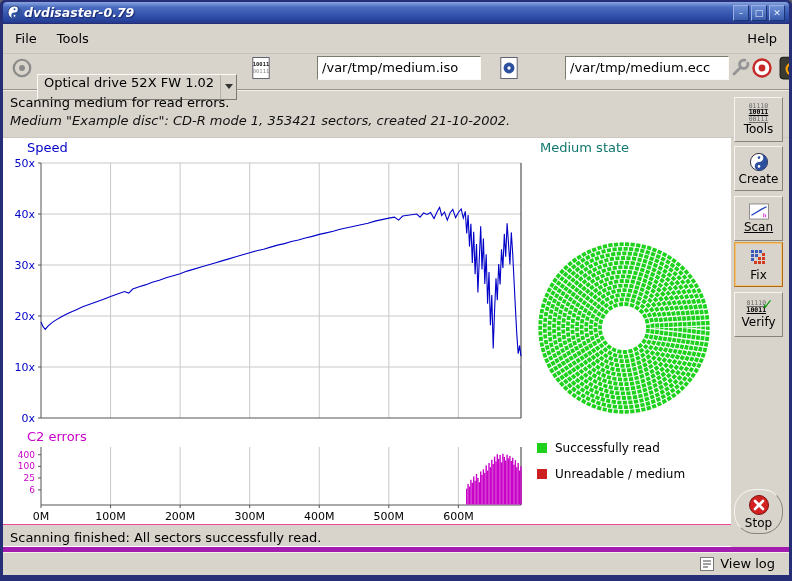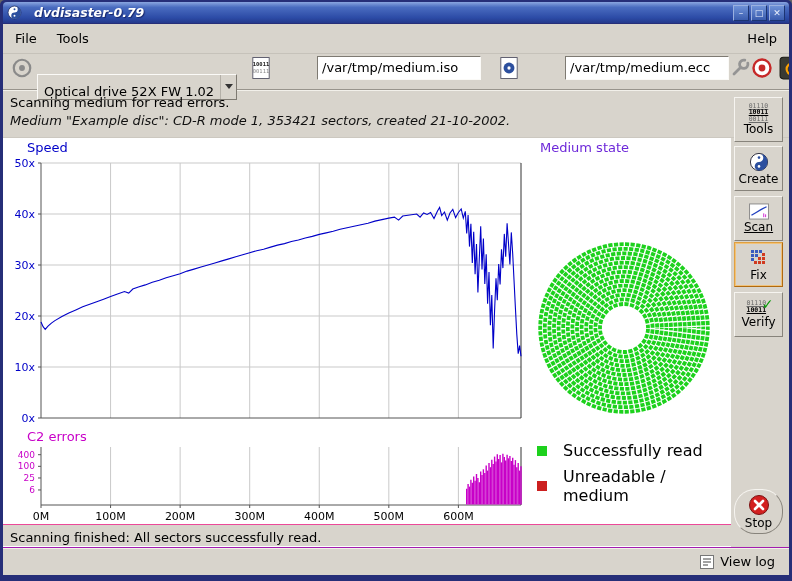--- a/index.html
+++ b/index.html
@@ -1,71 +1,71 @@
 <!DOCTYPE html>
 <html><head>
 <meta charset="utf-8">
 <style>
   *{box-sizing:border-box;margin:0;padding:0;}
   html,body{background:#666;}
   body{font-family:"DejaVu Sans", sans-serif;}
   .window{position:relative;width:792px;height:581px;background:#262e78;border-radius:5px 5px 0 0;overflow:hidden;}
-  .titlebar{position:absolute;left:3px;right:3px;top:2px;height:21px;display:flex;align-items:center;padding:4px 4px;gap:12px;
+  .titlebar{position:absolute;left:3px;right:3px;top:2px;height:21px;display:flex;align-items:center;padding:4px 4px;gap:2px;
     background:linear-gradient(180deg,#8aa6e0 0%,#4a6cc0 25%,#2c4ba6 75%,#24398c 100%);border-radius:4px 4px 0 0;cursor:default;}
   .title-text{color:#fff;font-size:12.5px;font-weight:bold;font-style:italic;text-shadow:1px 1px 1px #17266b;flex:0 0 auto;}
   .win-buttons{margin-left:auto;display:flex;gap:2px;}
   .win-btn{width:16px;height:16px;display:flex;align-items:center;justify-content:center;font-size:9px;color:#e8eefc;
     background:linear-gradient(180deg,#6f92d8,#3a5cae);border:1px solid;border-color:#9ab0e0 #1c3472 #1c3472 #9ab0e0;cursor:pointer;}
   .app-icon{width:15px;height:15px;flex:0 0 auto;}
   .content{position:absolute;left:3px;right:3px;top:24px;bottom:6px;background:#d8d4cc;overflow:hidden;}
   
   .menubar{position:absolute;left:0;top:0;width:100%;height:30px;display:flex;align-items:center;padding:0 10px;gap:16px;font-size:13px;border-bottom:1px solid #c6c2ba;}
   .menu-item{cursor:pointer;padding:1px 2px;}
   .menu-help{margin-left:auto;}
   
   .toolbar{position:absolute;left:0;top:22px;width:100%;height:44px;display:flex;align-items:center;padding:0 10px 0 8px;
     border-bottom:1px solid #98948c;box-shadow:0 1px 0 #f2f0ea;}
   .drive-icon-wrap{width:30px;height:26px;display:flex;align-items:center;justify-content:center;}
-  .combo{width:206px;height:26px;margin-left:4px;display:flex;align-items:flex-end;background:#d8d4cc;cursor:pointer;
+  .combo{width:206px;height:26px;margin-left:4px;display:flex;align-items:flex-start;background:#d8d4cc;cursor:pointer;
     border:1px solid;border-color:#fbfaf7 #7e7a72 #7e7a72 #fbfaf7;margin-top:38px;}
   .combo-text{flex:1;font-size:13px;padding:0 6px;white-space:nowrap;overflow:hidden;}
   .combo-arrow-box{width:16px;height:100%;display:flex;align-items:center;justify-content:center;border-left:1px solid #b4b0a8;}
   .tri-down{width:0;height:0;border-left:4px solid transparent;border-right:4px solid transparent;border-top:5px solid #333;}
   .tb-icon{width:24px;height:26px;display:flex;align-items:center;justify-content:center;}
   .entry{width:164px;height:24px;font-family:"DejaVu Sans",sans-serif;font-size:13px;padding:0 4px;background:#fff;color:#000;
     border:1px solid;border-color:#7e7a72 #fbfaf7 #fbfaf7 #7e7a72;outline:none;margin-left:40px;}
   .tb-btn{width:28px;height:28px;display:flex;align-items:center;justify-content:center;cursor:pointer;}
   .sp14{width:14px;flex:0 0 auto;} .sp6{width:6px;flex:0 0 auto;} .sp18{width:18px;flex:0 0 auto;}
   
   .statusarea{position:absolute;left:0;top:66px;width:100%;height:48px;padding:5px 0 0 7px;border-bottom:1px solid #ccc8c0;}
   .status-line1{font-size:13px;color:#000;}
   .status-line2{font-size:13px;font-style:italic;color:#111;margin-top:3px;}
   
   .canvas{position:absolute;left:0;top:114px;width:728px;height:386px;background:#ffffff;}
   #charts-svg{position:absolute;left:0;top:0;}
   #charts-svg text{font-family:"DejaVu Sans",sans-serif;}
   .medium{position:absolute;left:530px;top:0;width:198px;height:386px;}
-  .medium-title{position:absolute;left:7px;top:2px;font-size:13px;color:#6d28d9;}
+  .medium-title{position:absolute;left:7px;top:2px;font-size:13px;color:#0f766e;}
   #disc-svg{position:absolute;left:1px;top:100px;}
-  .legend-row{position:absolute;left:4px;display:flex;align-items:center;gap:16px;font-size:16px;color:#000;}
+  .legend-row{position:absolute;left:4px;display:flex;align-items:center;gap:8px;font-size:12px;color:#000;}
   .legend-sq{width:10px;height:10px;flex:0 0 auto;}
   
   .sidebar{position:absolute;left:728px;top:70px;width:56px;height:453px;}
   .side-btn{position:absolute;left:3px;width:49px;height:45px;background:#d8d4cc;cursor:pointer;
     border:1px solid;border-color:#f6f4f0 #87837b #87837b #f6f4f0;
     display:flex;flex-direction:column;align-items:center;justify-content:center;gap:1px;}
   .side-btn .lbl{font-size:12px;color:#000;line-height:13px;}
   .side-btn.focused{border-color:#e0a040 #b06a10 #b06a10 #e0a040;box-shadow:inset 0 0 0 1px #f0c27a;}
   .bin{font-family:"DejaVu Sans Mono",monospace;font-size:6.5px;line-height:6.5px;color:#6a6a6a;text-decoration:underline;}
   .bin.mid{color:#000;font-weight:bold;}
   .verify-ico{position:relative;width:24px;height:15px;}
   .verify-check{position:absolute;right:-3px;top:-3px;color:#089a08;font-size:14px;font-weight:bold;line-height:14px;}
   
   .footer-status{position:absolute;left:0;top:500px;width:728px;height:23px;border-top:1px solid #ec4899;box-shadow:0 -1px 0 #fff inset;padding:5px 0 0 7px;font-size:13px;}
-  .bottombar{position:absolute;left:0;top:523px;width:100%;height:28px;border-top:1px solid #a21caf;box-shadow:inset 0 1px 0 #f2f0ea;display:flex;align-items:center;}
+  .bottombar{position:absolute;left:0;top:523px;width:100%;height:28px;border-top:5px solid #a21caf;box-shadow:inset 0 1px 0 #f2f0ea;display:flex;align-items:center;}
   .viewlog{margin-left:auto;margin-right:10px;display:flex;align-items:center;gap:6px;font-size:13px;cursor:pointer;padding:2px 4px;}
 </style>
 </head>
 <body>
 
 <div class="window">
   <div class="titlebar">
     <svg class="app-icon" viewBox="0 0 20 20">
       <circle cx="10" cy="10" r="8.6" fill="#fff" stroke="#1b2a60" stroke-width="1"></circle>
       <path d="M10 1.4 A8.6 8.6 0 0 1 10 18.6 A4.3 4.3 0 0 1 10 10 A4.3 4.3 0 0 0 10 1.4 Z" fill="#2c4f9e"></path>

